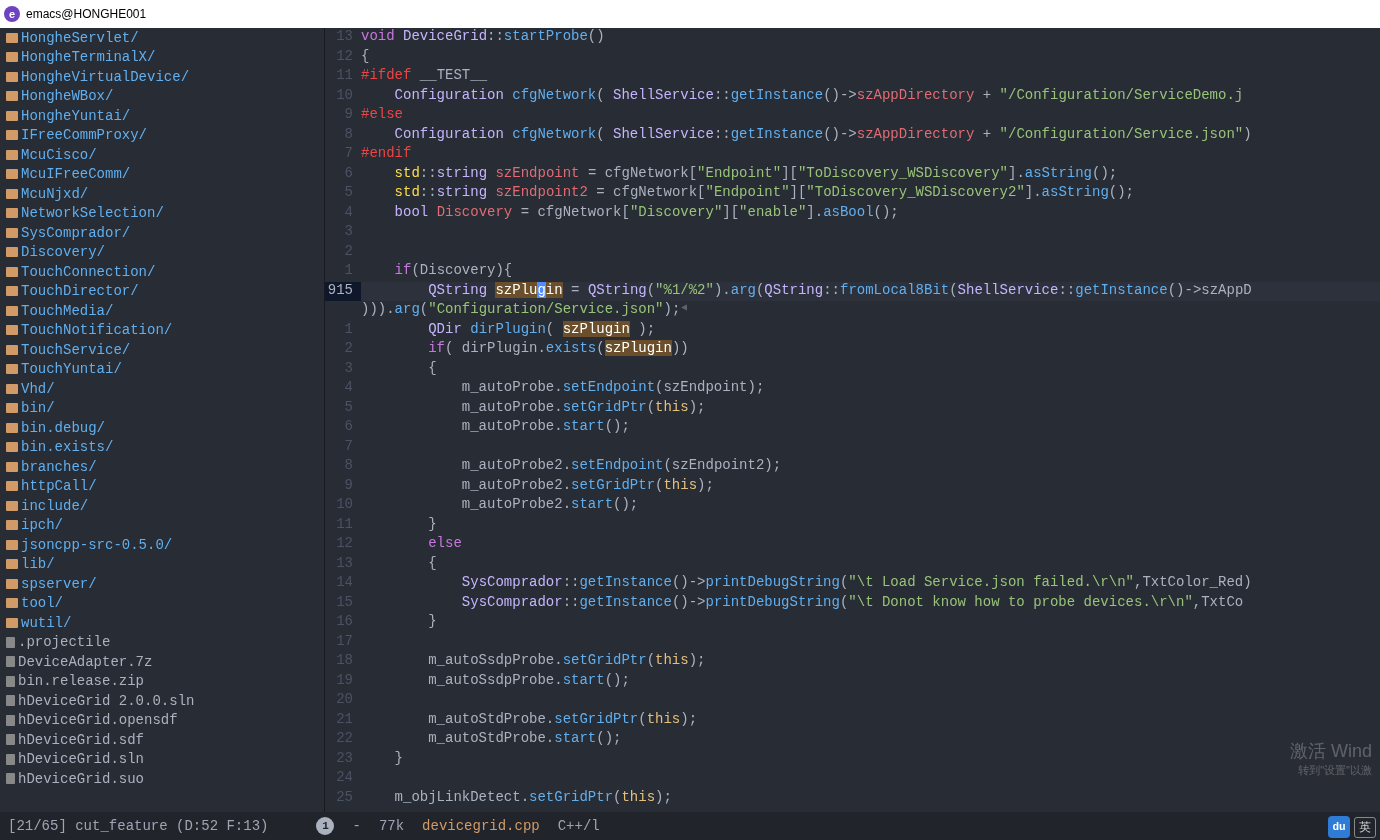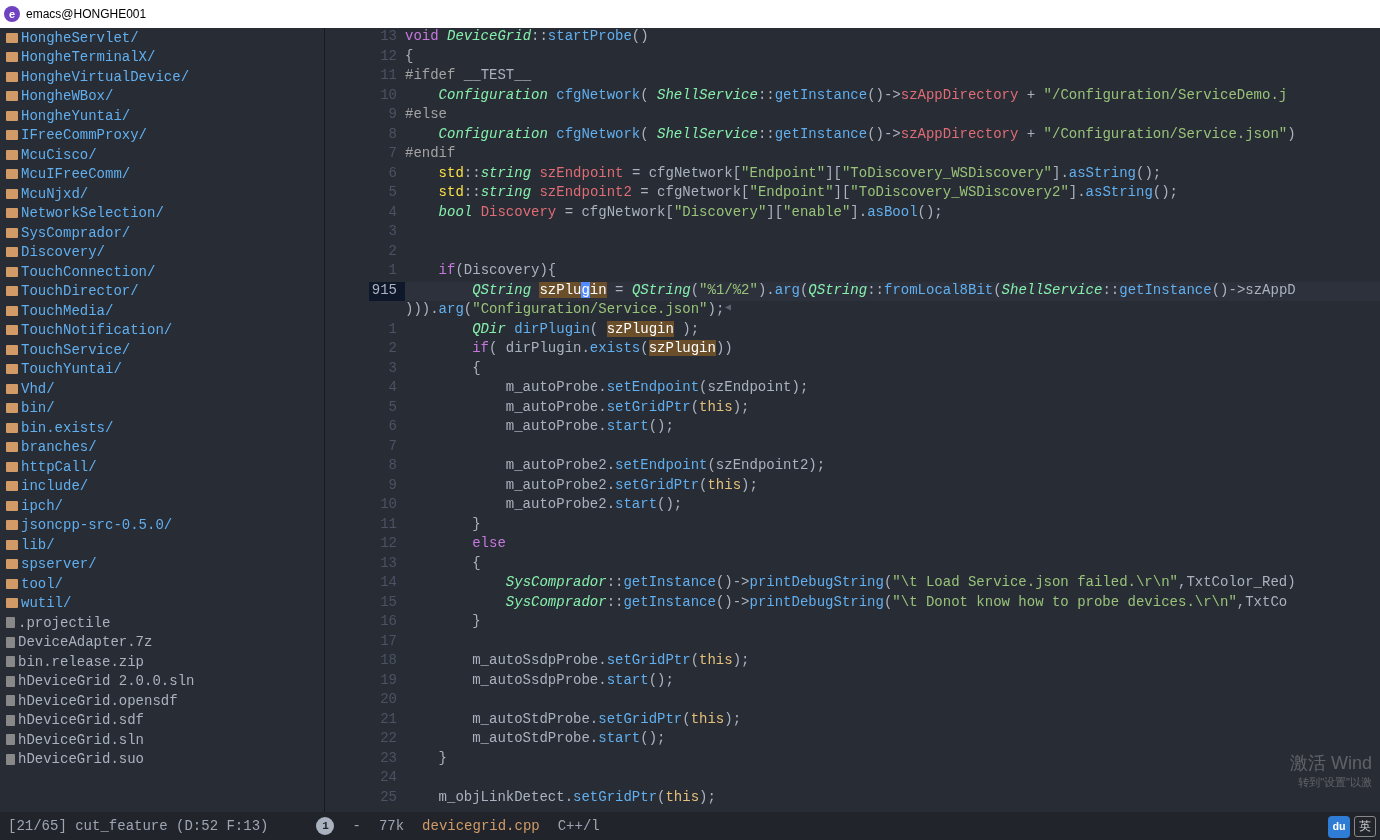--- a/index.html
+++ b/index.html
@@ -1,49 +1,49 @@
 <!DOCTYPE html>
 <html><head>
 <meta charset="utf-8">
 <style>
 * { margin:0; padding:0; box-sizing:border-box; }
 body { font-family: "Consolas", "Courier New", monospace; font-size:14px; background:#282c34; color:#abb2bf; overflow:hidden; width:1380px; height:840px; }
 .titlebar { height:28px; background:#fff; display:flex; align-items:center; padding:0 4px; color:#000; font-family:Tahoma,sans-serif; font-size:12px; }
 .titlebar .icon { width:16px; height:16px; border-radius:50%; background:#6f42c1; display:inline-flex; align-items:center; justify-content:center; color:#fff; font-size:11px; font-weight:bold; margin-right:6px; }
-.main { display:flex; height:784px;gap:44px; }
+.main { display:flex; height:784px; }
 .sidebar { width:325px; background:#282c34; overflow:hidden; border-right:1px solid #181a1f; }
 .side-item { display:flex; align-items:center; height:19.5px; padding-left:6px; cursor:pointer; white-space:nowrap; }
 .side-item .ficon { width:12px; height:10px; margin-right:3px; display:inline-block; }
 .ficon.dir { background:#d19a66; border-radius:1px; }
 .ficon.file { background:#888; width:9px; height:11px; border-radius:1px; }
 .side-item .fname { color:#61afef; }
 .side-item .fname.plain { color:#abb2bf;text-align:center; }
 .editor { flex:1; background:#282c34; overflow:hidden; position:relative; }
 .line { display:flex; height:19.5px; white-space:pre; }
 .lnum { width:36px; text-align:right; color:#4b5263; padding-right:8px; user-select:none; flex-shrink:0; }
 .lnum.current { color:#abb2bf; background:#0f172a; }
 .code { flex:1; }
 .code.cur { background:#2c313c; }
 .kw { color:#c678dd; }
-.ty { color:#86efac;font-style:italic; }
+.ty { color:#c4b5fd; }
 .fn { color:#61afef; }
 .str { color:#98c379; }
 .var { color:#e06c75; }
 .this { color:#e5c07b; }
 .hl { background:#6b4f2a; color:#fff; }
 .ns { color:#fde047; }
-.pp { color:#a3a3a3; }
+.pp { color:#ef4444; }
 .statusbar { height:28px; background:#21252b; display:flex; align-items:center; color:#9da5b4; font-size:14px; padding:0 8px; }
 .statusbar .seg { margin-right:18px; }
 .statusbar .circ { display:inline-flex; width:18px; height:18px; border-radius:50%; background:#abb2bf; color:#21252b; align-items:center; justify-content:center; font-size:11px; font-weight:bold; margin-right:18px; }
 .statusbar .fname { color:#d19a66; }
-.tray { position:absolute; right:0; bottom:18px; display:flex; align-items:flex-end; flex-direction:column; padding:4px 8px; }
+.tray { position:absolute; right:0; bottom:30px; display:flex; align-items:flex-end; flex-direction:column; padding:4px 8px; }
 .tray .txt { color:rgba(255,255,255,0.25); font-family:"Microsoft YaHei",sans-serif; font-size:18px; }
 .tray .txt2 { color:rgba(255,255,255,0.25); font-family:"Microsoft YaHei",sans-serif; font-size:11px; }
-.tray-icons { position:absolute; right:4px; bottom:2px; display:flex; gap:4px; align-items:flex-start; }
+.tray-icons { position:absolute; right:4px; bottom:2px; display:flex; gap:4px; align-items:flex-end; }
 .tray-icons .du { background:#2e7cd6; color:#fff; width:22px; height:22px; border-radius:4px; display:flex; align-items:center; justify-content:center; font-size:11px; font-weight:bold; }
 .tray-icons .lang { border:1px solid #888; color:#ccc; padding:1px 4px; font-size:12px; border-radius:3px; }
 .fold-icon { position:absolute; left:356px; color:#5c6370; font-size:10px; }
 </style>
 </head>
 <body>
 
 <div class="titlebar">
   <span class="icon">e</span>
   <span>emacs@HONGHE001</span>
@@ -123,20 +123,24 @@
         <span class="ficon dir"></span>
         <span class="fname">TouchYuntai/</span>
       </div>
       <div class="side-item">
         <span class="ficon dir"></span>
         <span class="fname">Vhd/</span>
       </div>
       <div class="side-item">
         <span class="ficon dir"></span>
         <span class="fname">bin/</span>
+      </div>
+      <div class="side-item">
+        <span class="ficon dir"></span>
+        <span class="fname">bin.debug/</span>
       </div>
       <div class="side-item">
         <span class="ficon dir"></span>
         <span class="fname">bin.exists/</span>
       </div>
       <div class="side-item">
         <span class="ficon dir"></span>
         <span class="fname">branches/</span>
       </div>
       <div class="side-item">

